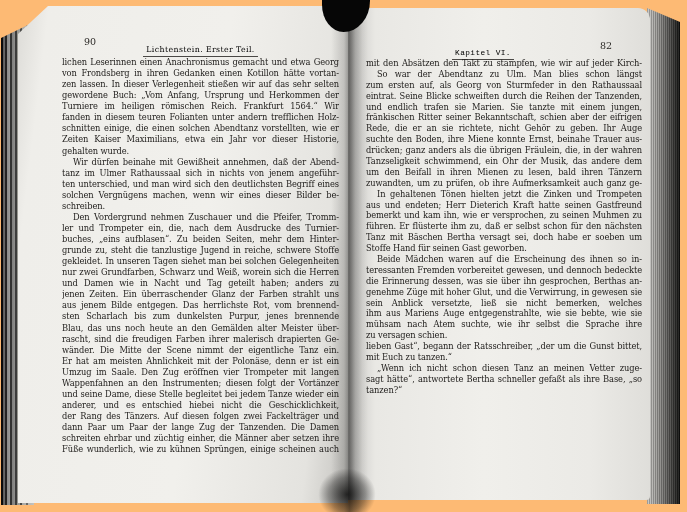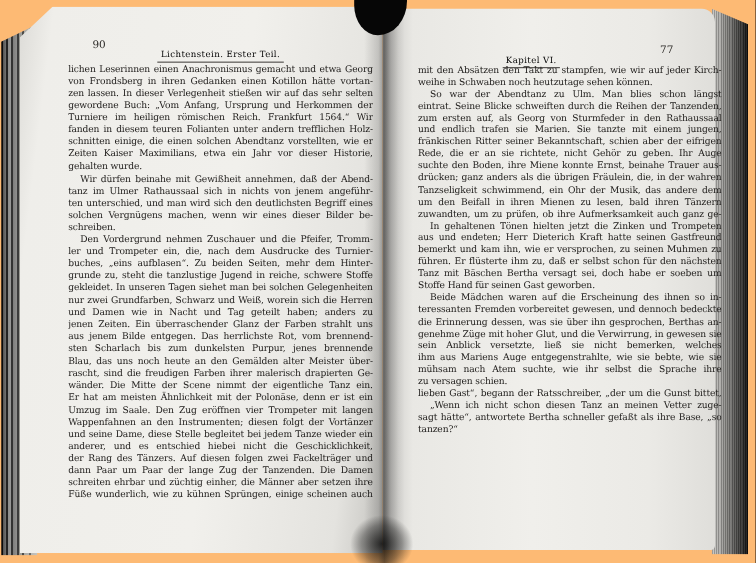--- a/index.html
+++ b/index.html
@@ -112,30 +112,29 @@
         <div class="line">und seine Dame, diese Stelle begleitet bei jedem Tanze wieder ein</div>
         <div class="line">anderer, und es entschied hiebei nicht die Geschicklichkeit, sondern</div>
         <div class="line">der Rang des Tänzers. Auf diesen folgen zwei Fackelträger und</div>
         <div class="line">dann Paar um Paar der lange Zug der Tanzenden. Die Damen</div>
         <div class="line">schreiten ehrbar und züchtig einher, die Männer aber setzen ihre</div>
         <div class="line">Füße wunderlich, wie zu kühnen Sprüngen, einige scheinen auch</div>
       </div>
   </div>
 
   <div class="page page-right">
-    <div class="title-wrap" style="left:0px;top:34px;width:270px;">
+    <div class="title-wrap" style="left:0px;top:34px;width:270px;font-family:Liberation Mono, monospace;">
       <span>Kapitel VI.</span>
     </div>
-    <div class="pgnum" style="left:252px;top:32px;">77</div>
-    <div class="body-col" style="left:32px;top:50px;width:276px;">
+    <div class="pgnum" style="left:252px;top:32px;">82</div>
+    <div class="body-col" style="left:18px;top:50px;width:276px;">
         <div class="line">mit den Absätzen den Takt zu stampfen, wie wir auf jeder Kirch-</div>
-        <div class="line e">weihe in Schwaben noch heutzutage sehen können.</div>
         <div class="line ind">So war der Abendtanz zu Ulm. Man blies schon längst</div>
+        <div class="line">zum ersten auf, als Georg von Sturmfeder in den Rathaussaal</div>
         <div class="line">eintrat. Seine Blicke schweiften durch die Reihen der Tanzenden,</div>
-        <div class="line">zum ersten auf, als Georg von Sturmfeder in den Rathaussaal</div>
         <div class="line">und endlich trafen sie Marien. Sie tanzte mit einem jungen,</div>
         <div class="line">fränkischen Ritter seiner Bekanntschaft, schien aber der eifrigen</div>
         <div class="line">Rede, die er an sie richtete, nicht Gehör zu geben. Ihr Auge</div>
         <div class="line">suchte den Boden, ihre Miene konnte Ernst, beinahe Trauer aus-</div>
         <div class="line">drücken; ganz anders als die übrigen Fräulein, die, in der wahren</div>
         <div class="line">Tanzseligkeit schwimmend, ein Ohr der Musik, das andere dem</div>
         <div class="line">um den Beifall in ihren Mienen zu lesen, bald ihren Tänzern</div>
         <div class="line">zuwandten, um zu prüfen, ob ihre Aufmerksamkeit auch ganz ge-</div>
         <div class="line ind">In gehaltenen Tönen hielten jetzt die Zinken und Trompeten</div>
         <div class="line">aus und endeten; Herr Dieterich Kraft hatte seinen Gastfreund</div>
@@ -145,20 +144,21 @@
         <div class="line e">Stoffe Hand für seinen Gast geworben.</div>
         <div class="line ind">Beide Mädchen waren auf die Erscheinung des ihnen so in-</div>
         <div class="line">teressanten Fremden vorbereitet gewesen, und dennoch bedeckte</div>
         <div class="line">die Erinnerung dessen, was sie über ihn gesprochen, Berthas an-</div>
         <div class="line">genehme Züge mit hoher Glut, und die Verwirrung, in gewesen sie</div>
         <div class="line">sein Anblick versetzte, ließ sie nicht bemerken, welches Entzücken</div>
         <div class="line">ihm aus Mariens Auge entgegenstrahlte, wie sie bebte, wie sie</div>
         <div class="line">mühsam nach Atem suchte, wie ihr selbst die Sprache ihre Dienste</div>
         <div class="line e">zu versagen schien.</div>
         <div class="line">lieben Gast“, begann der Ratsschreiber, „der um die Gunst bittet,</div>
+        <div class="line e">mit Euch zu tanzen.“</div>
         <div class="line ind">„Wenn ich nicht schon diesen Tanz an meinen Vetter zuge-</div>
         <div class="line">sagt hätte“, antwortete Bertha schneller gefaßt als ihre Base, „so</div>
         <div class="line e">tanzen?“</div>
       </div>
   </div>
 
   <div class="gutter-shadow"></div>
   <div class="top-notch"></div>
   <div class="bottom-notch"></div>
 

